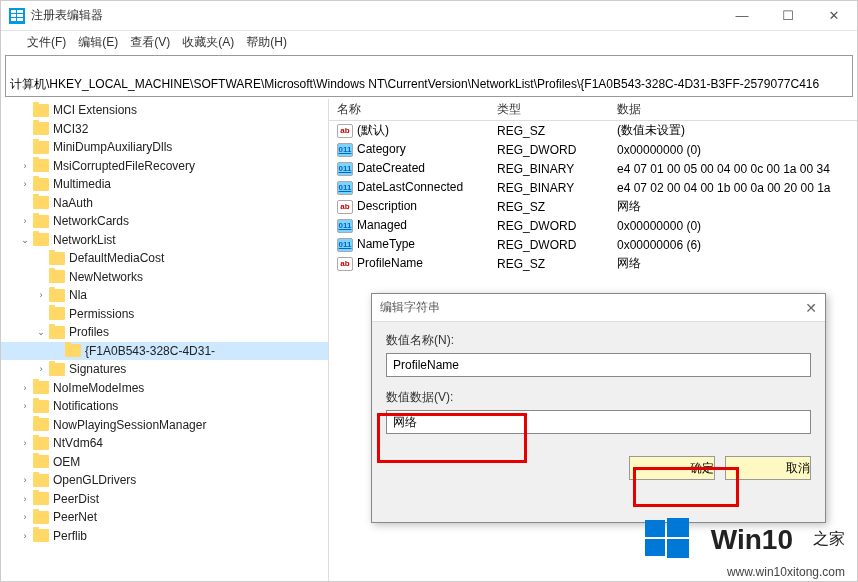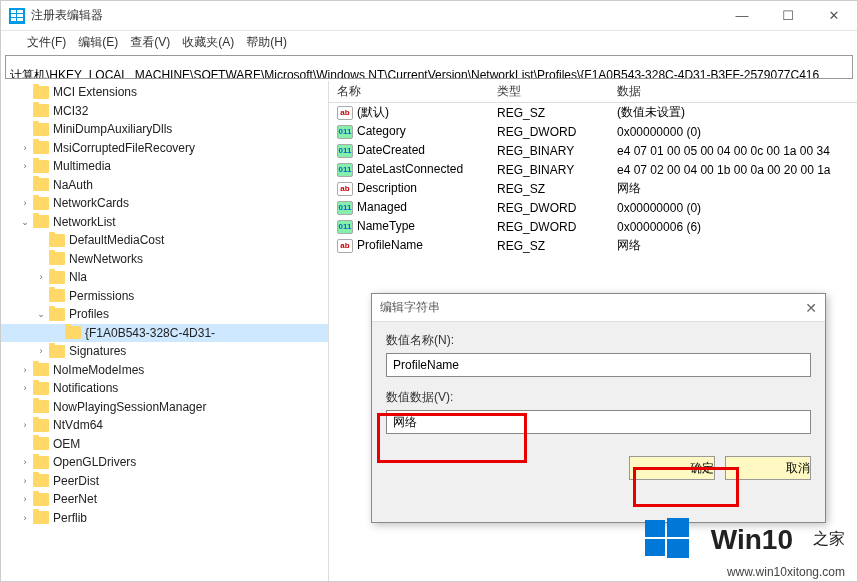--- a/index.html
+++ b/index.html
@@ -5,40 +5,40 @@
 * { box-sizing: border-box; margin: 0; padding: 0; font-family: "Segoe UI", "Microsoft YaHei", sans-serif; font-size: 12px; }
 body { width: 858px; height: 582px; background: #fff; position: relative; overflow: hidden; border: 1px solid #ccc; }
 .titlebar { height: 30px; background: #fff; display: flex; align-items: center; padding: 0 0 0 8px; border-bottom: 1px solid #e5e5e5; }
 .app-icon { width: 16px; height: 16px; background: #0099e5; margin-right: 6px; display:flex;align-items:center;justify-content:center;}
 .app-icon svg{width:12px;height:12px;}
 .title-text { color: #333; }
 .win-controls { margin-left: auto; display: flex; }
 .win-btn { width: 46px; height: 30px; display: flex; align-items: center; justify-content: center; color: #555; font-size: 13px; }
 .menubar { height: 22px; display: flex; align-items: center; padding: 0 6px; gap: 12px; color: #333; margin-left: 20px; }
 .menubar span { cursor: default; }
-.addressbar { height: 22px; border: 1px solid #999; margin: 2px 4px; padding: 11px 4px; white-space: nowrap; overflow: hidden; font-size: 12px; }
+.addressbar { height: 22px; border: 1px solid #999; margin: 2px 4px; padding: 20px 4px; white-space: nowrap; overflow: hidden; font-size: 12px; }
 .main { display: flex; height: calc(582px - 30px - 22px - 26px); }
 .tree-pane { width: 328px; border-right: 1px solid #ddd; overflow: hidden; padding-top: 2px; }
 .tree { list-style: none; }
 .tree li { display: flex; align-items: center; height: 18.5px; white-space: nowrap; color: #222; }
 .tree .caret { width: 12px; display: inline-flex; justify-content: center; color: #666; font-size: 9px; cursor: pointer; }
 .tree .folder { width: 16px; height: 13px; background: #ffd868; margin: 0 4px 0 2px; border-radius: 1px; flex-shrink:0; position:relative;}
 .tree .folder::before{content:"";position:absolute;top:-2px;left:0;width:6px;height:2px;background:#ffd868;border-radius:1px 1px 0 0;}
 .tree .sel { background: #cde8ff; }
 .list-pane { flex: 1; overflow: hidden; }
 .list-header { display: flex; border-bottom: 1px solid #ddd; height: 22px; align-items: center; color: #333; }
 .list-header > div { padding: 0 8px; }
 .col-name { width: 160px; }
 .col-type { width: 120px; }
 .col-data { flex: 1; }
 .list-body .row { display: flex; height: 19px; align-items: center; }
 .list-body .row > div { padding: 16px 8px; white-space: nowrap; overflow: hidden; }
 .val-icon { width: 16px; height: 14px; display: inline-block; margin-right: 4px; vertical-align: middle; border:1px solid #aaa; border-radius:2px; font-size:8px; text-align:center; line-height:12px; font-weight:bold;}
 .val-icon.str { background: #fff; color:#c00;}
-.val-icon.bin { background: #86efac; color:#06c;}
+.val-icon.bin { background: #7dd3fc; color:#06c;text-decoration:underline;}
 .dialog { position: absolute; left: 370px; top: 292px; width: 455px; height: 230px; background: #f0f0f0; border: 1px solid #888; box-shadow: 2px 2px 8px rgba(0,0,0,0.25); }
 .dlg-title { height: 28px; background: #fff; display: flex; align-items: center; padding: 0 8px; border-bottom: 1px solid #ddd; color: #555; }
 .dlg-close { margin-left: auto; font-size: 14px; color: #666; cursor:pointer;}
 .dlg-body { padding: 10px 14px; }
 .dlg-label { color: #333; margin-bottom: 4px; }
 .dlg-input { width: 100%; height: 24px; border: 1px solid #888; padding: 2px 6px; background: #fff; margin-bottom: 12px; }
 .dlg-buttons { display: flex; justify-content: flex-end; gap: 10px; padding: 0 14px 12px; }
 .dlg-btn { width: 86px; height: 24px; border: 1px solid #999; background: #fef9c3; cursor:pointer;text-align:right;}
 .hl-red { position: absolute; border: 3px solid #e60000; pointer-events:none; }
 .watermark { position: absolute; right: 12px; bottom: 18px; display: flex; align-items: center; gap: 22px; padding-left: 43px; }

